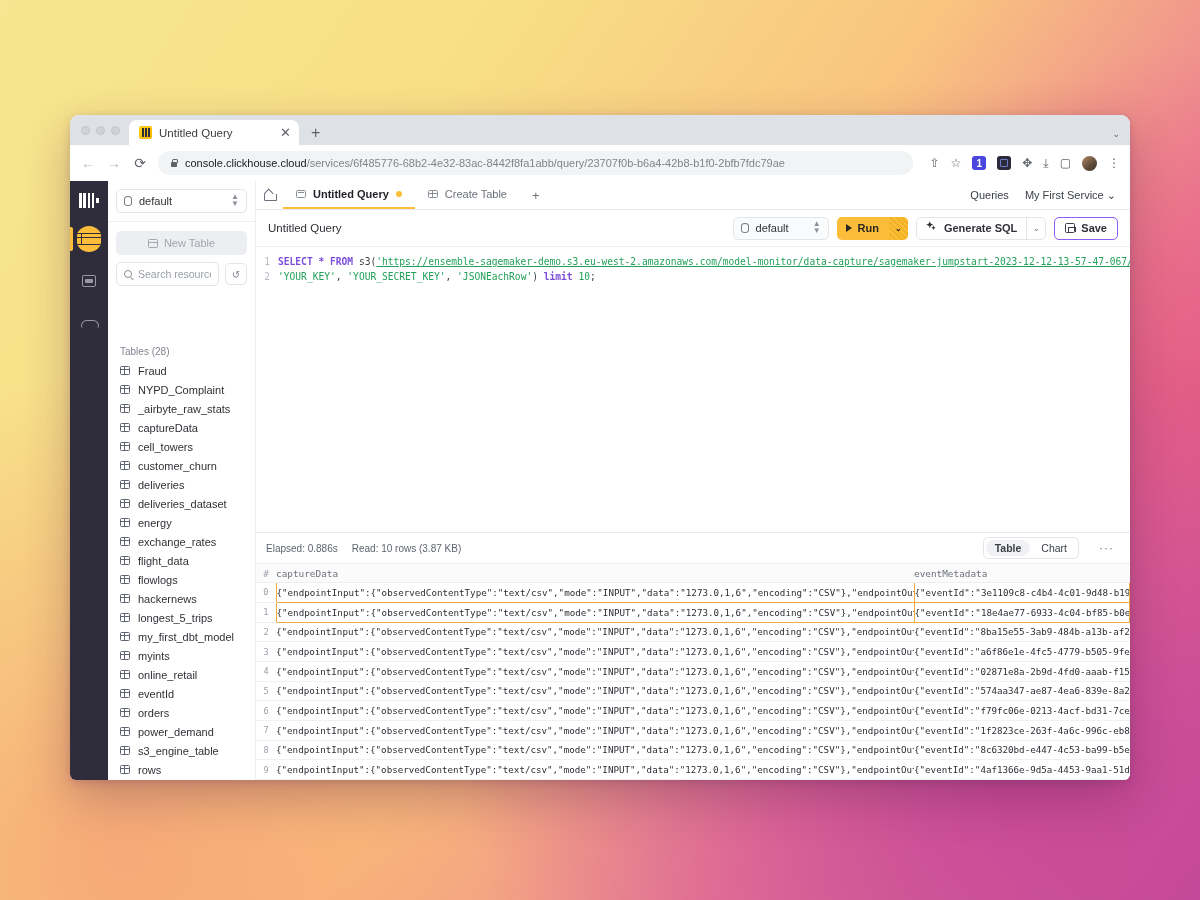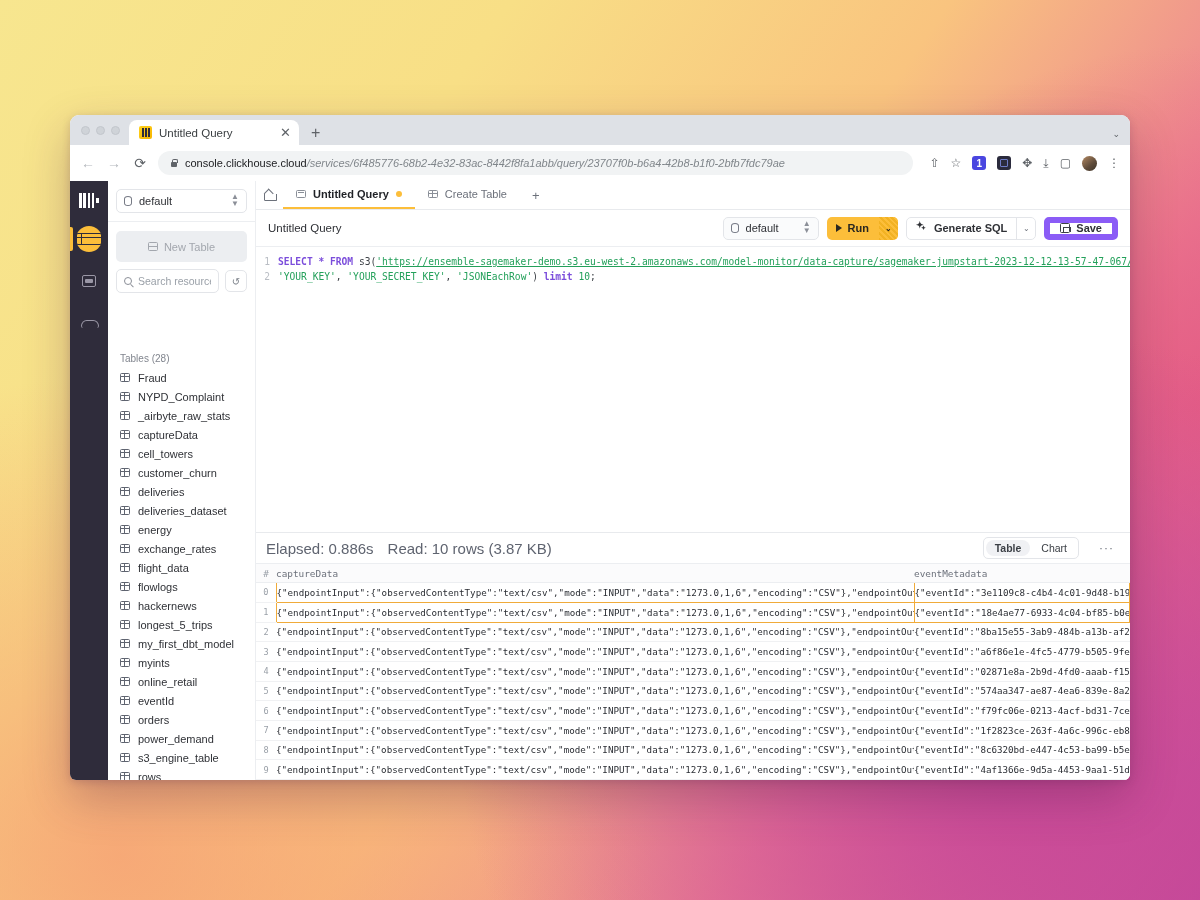--- a/index.html
+++ b/index.html
@@ -55,21 +55,21 @@
   .navbtn { font-size: 14px; color: #5f6368; width: 16px; text-align: center; }
   .navbtn.dim { color: #b4b8bd; }
   .urlbox {
     flex: 1; height: 24px; background: #f1f3f4; border-radius: 12px;
     display: flex; align-items: center; padding: 0 12px; gap: 7px; overflow: hidden;
   }
   .lock { width: 8px; height: 10px; position: relative; flex: none; }
   .lock::before { content:""; position:absolute; left:1.2px; top:3.6px; width:5.6px; height:5px; background:#5f6368; border-radius:1px; }
   .lock::after { content:""; position:absolute; left:2.4px; top:0.6px; width:3.2px; height:3.6px; border:1.1px solid #5f6368; border-bottom:none; border-radius:2px 2px 0 0; }
   .url { font-size: 11px; color: #202124; white-space: nowrap; }
-  .url .dimpath { color: #80868b; font-style: italic; }
+  .url .dimpath { color: #80868b; }
   .omni-icons { display: flex; align-items: center; gap: 11px; padding-left: 6px; }
   .oi { font-size: 12px; color: #5f6368; line-height: 1; }
   .chip-blue { width: 14px; height: 14px; border-radius: 3px; background: #4a46e0; color:#fff;
                font-size: 10px; display:flex; align-items:center; justify-content:center; font-weight:bold; }
   .chip-dark { width: 14px; height: 14px; border-radius: 3px;
                background: #2b2b3d; position: relative; }
   .chip-dark::after{ content:""; position:absolute; inset:3px; border:1.5px solid #6e7bc6; border-radius:1px;}
   .avatar { width: 15px; height: 15px; border-radius: 50%;
             background: linear-gradient(140deg,#b58a63 0%,#5e4b3a 60%, #3e3428 100%); }
 
@@ -100,21 +100,21 @@
   
   .sidebar { width: 148px; background: #ffffff; border-right: 1px solid #eceef1; display: flex; flex-direction: column; flex: none; }
   .dbselect {
     margin: 8px; height: 24px; border: 1px solid #e3e5e9; border-radius: 5px;
     display: flex; align-items: center; gap: 7px; padding: 0 7px; font-size: 11px; color: #2f3136;
   }
   .dbicon { width: 8px; height: 10px; border: 1.2px solid #767a85; border-radius: 4px/3px; flex: none; }
   .caret-updown { margin-left: auto; font-size: 8px; color: #8b8f98; line-height: 0.85; text-align: center; }
   .sep { height: 1px; background: #eceef1; }
   .newtable {
-    margin: 9px 8px 7px; height: 31px; background: #eceef1; border-radius: 5px;
+    margin: 9px 8px 7px; height: 24px; background: #eceef1; border-radius: 5px;
     display: flex; align-items: center; justify-content: center; gap: 6px;
     font-size: 11px; color: #a3a7ae;
   }
   .nt-icon { width: 10px; height: 9px; border: 1.2px solid #a3a7ae; border-radius: 1.5px; position: relative; }
   .nt-icon::before{content:"";position:absolute;left:-1.2px;right:-1.2px;top:2.5px;height:1px;background:#a3a7ae;}
   .searchrow { display: flex; gap: 6px; padding: 0 8px 8px; align-items: center; }
   .searchbox { flex: 1; height: 24px; border: 1px solid #e3e5e9; border-radius: 5px; display: flex;
                align-items: center; gap: 6px; padding: 0 7px; }
   .magn { width: 8px; height: 8px; border: 1.2px solid #8b8f98; border-radius: 50%; position: relative; flex: none; }
   .magn::after { content:""; position:absolute; right:-3px; bottom:-2px; width:3.6px; height:1.2px;
@@ -166,21 +166,21 @@
   .run-split { width: 19px; height: 23px; display:flex; align-items:center; justify-content:center;
                background: repeating-linear-gradient(45deg,#f2b223 0 2px,#fcbe3a 2px 4px); font-size: 8px; }
   .gen-btn { height: 23px; border: 1px solid #e3e5e9; border-radius: 5px; display: flex; align-items: stretch;
              font-size: 11px; color: #2f3136; }
   .gen-main { display:flex; align-items:center; gap:7px; padding: 0 9px; font-weight: bold; }
   .gen-caret { width: 19px; display:flex; align-items:center; justify-content:center;
                border-left: 1px solid #e3e5e9; font-size: 8px; color:#6c717b; }
   .sparkle { width: 11px; height: 11px; position: relative; flex:none; }
   .sparkle::before { content:"✦"; position:absolute; left:0; top:-3px; font-size: 9px; color:#2f3136; }
   .sparkle::after { content:"✦"; position:absolute; left:5px; top:1px; font-size: 6px; color:#2f3136; }
-  .save-btn { height: 23px; border: 6px solid #8b5cf6; border-radius: 5px; display: flex; align-items: center;
+  .save-btn { height: 23px; border: 1px solid #8b5cf6; border-radius: 5px; display: flex; align-items: center;
               gap: 6px; padding: 0 10px; font-size: 11px; font-weight: bold; color: #2f3136; }
   .floppy { width: 10px; height: 10px; border: 1.2px solid #3c4046; border-radius: 1.5px; position: relative; flex:none;}
   .floppy::after { content:""; position:absolute; left:2px; bottom:0; width:6px; height:4px; border:1.1px solid #3c4046; border-bottom:none;}
 
   
   .editor { flex: 1; min-height: 0; position: relative; overflow: hidden; background:#fff; }
   .code { font-family: "DejaVu Sans Mono", monospace; font-size: 9.6px; line-height: 15px;
           padding: 7px 0 0 0; white-space: pre; }
   .cline { display: flex; }
   .gutter { width: 22px; text-align: right; padding-right: 8px; color: #b9bdc4; flex: none; }
@@ -192,21 +192,21 @@
   .punc { color: #3c4046; }
 
   
   .results { border-top: 1px solid #e8eaed; display: flex; flex-direction: column; flex: none; }
   .resbar { height: 30px; display: flex; align-items: center; gap: 14px; padding: 0 10px; }
   .res-search { width: 228px; height: 22px; background: #f4f5f7; border-radius: 5px; display:flex;
                 align-items:center; gap:7px; padding: 0 8px; }
   .res-search input { border:none; outline:none; background:transparent; font-size:10.5px; width:100%;
                       font-family:"Liberation Sans", sans-serif; color:#2f3136; }
   .res-search input::placeholder{ color:#9aa0a8; }
-  .resmeta { font-size: 15px; color: #5f6470; }
+  .resmeta { font-size: 10px; color: #5f6470; }
   .viewtoggle { margin-left: auto; display:flex; align-items:center; gap:2px; border:1px solid #e3e5e9;
                 border-radius: 5px; padding: 2px; }
   .vt { font-size: 10.5px; padding: 2px 9px; border-radius: 8px; color: #3c4046; }
   .vt.active { background: #f0f1f4; font-weight: bold; }
   .more-dots { padding: 0 6px; font-size: 12px; color:#6c717b; letter-spacing: 1px; }
 
   .grid { flex: 1; min-height: 0; }
   table.res { border-collapse: collapse; table-layout: fixed; width: 100%; }
   table.res th, table.res td { padding: 0; }
   .th-num { width: 20px; }
@@ -416,20 +416,24 @@
         <div class="qtab active">
           <span class="qt-icon mail"></span>
           <span>Untitled Query</span>
           <span class="unsaved"></span>
         </div>
         <div class="qtab">
           <span class="qt-icon tbl"></span>
           <span>Create Table</span>
         </div>
         <div class="qtab-plus">+</div>
+        <div class="qtabs-right">
+          <span>Queries</span>
+          <span><span>My First Service</span> <span>⌄</span></span>
+        </div>
       </div>
 
       <div class="toolbar">
         <span class="qname">Untitled Query</span>
         <div class="tb-select">
           <span class="dbicon"></span>
           <span>default</span>
           <span class="caret-updown">▲<br>▼</span>
         </div>
         <div class="run-btn">

